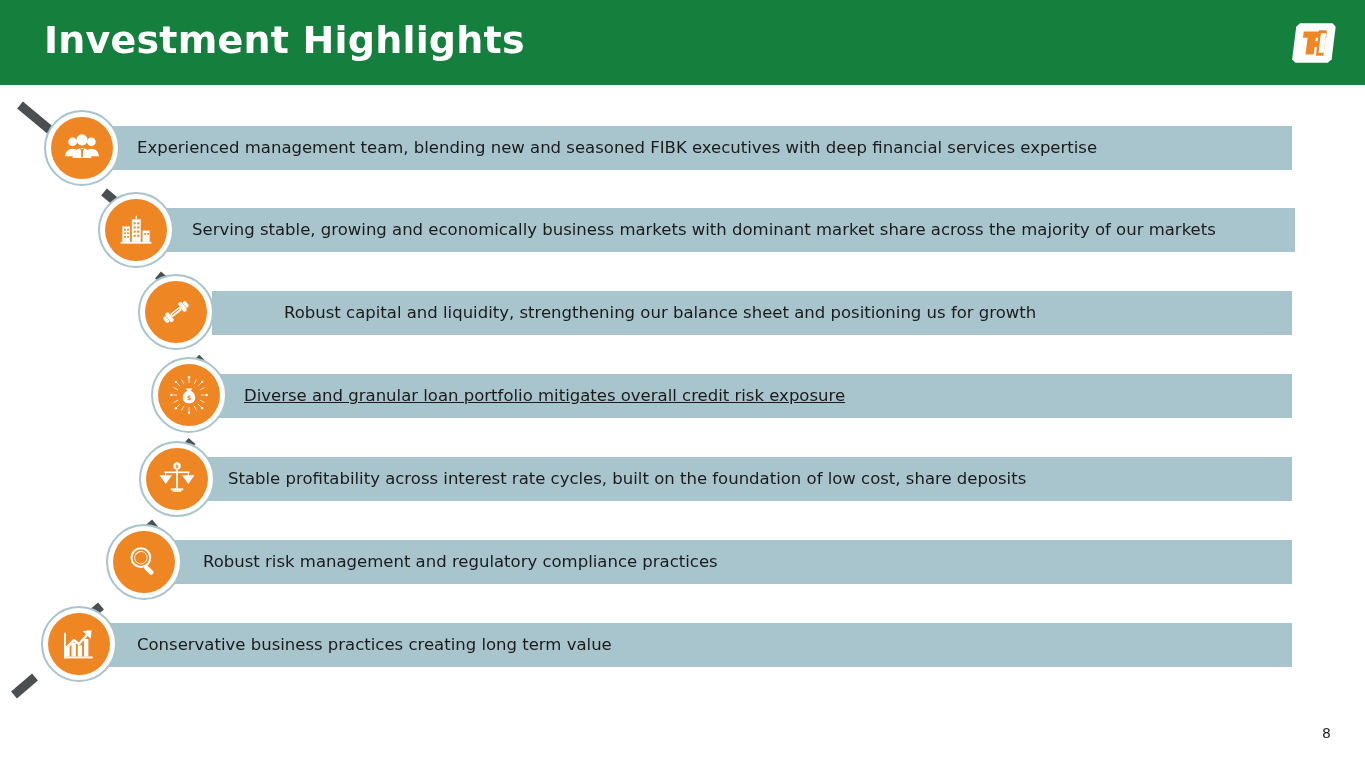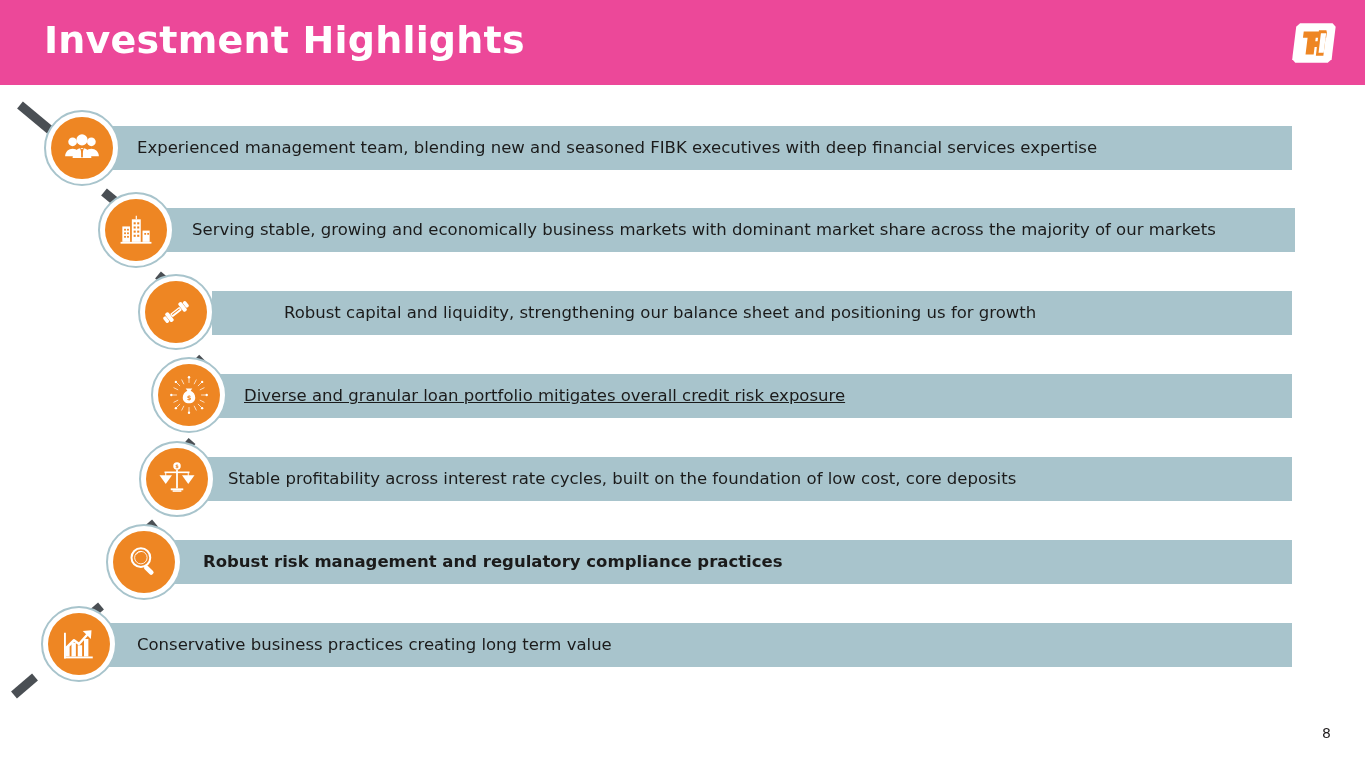--- a/index.html
+++ b/index.html
@@ -4,21 +4,21 @@
 <style>
   html,body{margin:0;padding:0;}
   body{
     width:1365px;height:768px;background:#ffffff;overflow:hidden;
     font-family:"DejaVu Sans","Liberation Sans",sans-serif;
     position:relative;
   }
   
   .header{
     position:absolute;left:0;top:0;width:1365px;height:85px;
-    background:#ec4899;
+    background:#15803d;
   }
   .header-title{
     position:absolute;left:44px;top:18px;
     font-size:38px;font-weight:bold;color:#ffffff;
     letter-spacing:.2px;white-space:nowrap;
     font-family:"DejaVu Sans","Liberation Sans",sans-serif;
   }
   .logo{
     position:absolute;right:22px;top:14px;width:58px;height:58px;
   }
@@ -194,40 +194,40 @@
             <circle cx="12" cy="52" r="1.8"></circle>
         </g>
         <path d="M27 22 h10 l-2.5 3.5 c4.5 2 7 6 7 10.5 0 5-4 8.5-9.5 8.5 S22.5 41 22.5 36 c0-4.5 2.5-8.5 7-10.5 Z" fill="#ffffff"></path>
         <text x="32" y="40" font-size="10" font-weight="bold" text-anchor="middle" fill="#ee8623" font-family="DejaVu Sans, sans-serif">$</text>
       </svg>
     </div>
   </div>
 
   <div class="row" style="left:0;top:372px;width:1365px;">
     <div class="bar" style="left:196px;top:0;width:1096px;"></div>
-    <div class="bar-label" style="left:228px;">Stable profitability across interest rate cycles, built on the foundation of low cost, core deposits</div>
+    <div class="bar-label" style="left:228px;">Stable profitability across interest rate cycles, built on the foundation of low cost, share deposits</div>
   </div>
   <div class="badge" style="left:139px;top:356px;">
     <div class="badge-inner">
       <svg viewBox="0 0 64 64" width="40" height="40" fill="#ffffff" aria-hidden="true">
         <circle cx="32" cy="11" r="6"></circle>
         <text x="32" y="14.5" font-size="8" font-weight="bold" text-anchor="middle" fill="#ee8623" font-family="DejaVu Sans, sans-serif">$</text>
         <rect x="30.6" y="17" width="2.8" height="30"></rect>
         <rect x="12" y="20" width="40" height="2.6"></rect>
         <rect x="22" y="47" width="20" height="3"></rect>
         <rect x="25" y="50" width="14" height="2.5"></rect>
         <path d="M4 26 h20 l-10 14 z"></path>
         <rect x="13.2" y="22" width="1.6" height="5"></rect>
         <path d="M40 26 h20 l-10 14 z"></path>
         <rect x="49.2" y="22" width="1.6" height="5"></rect>
       </svg>
     </div>
   </div>
 
-  <div class="row" style="left:0;top:455px;width:1365px;font-weight:bold;">
+  <div class="row" style="left:0;top:455px;width:1365px;">
     <div class="bar" style="left:170px;top:0;width:1122px;"></div>
     <div class="bar-label" style="left:203px;">Robust risk management and regulatory compliance practices</div>
   </div>
   <div class="badge" style="left:106px;top:439px;">
     <div class="badge-inner">
       <svg viewBox="0 0 64 64" width="40" height="40" aria-hidden="true">
         <circle cx="27" cy="25" r="15" fill="none" stroke="#ffffff" stroke-width="3.2"></circle>
         <circle cx="27" cy="25" r="10" fill="none" stroke="#ffffff" stroke-width="1.4"></circle>
         <path d="M20 19 a9 9 0 0 1 8 -4" fill="none" stroke="#ffffff" stroke-width="1.6" stroke-linecap="round"></path>
         <rect x="36" y="36" width="18" height="7.5" rx="3.2" fill="#ffffff" transform="rotate(45 36 36)"></rect>

